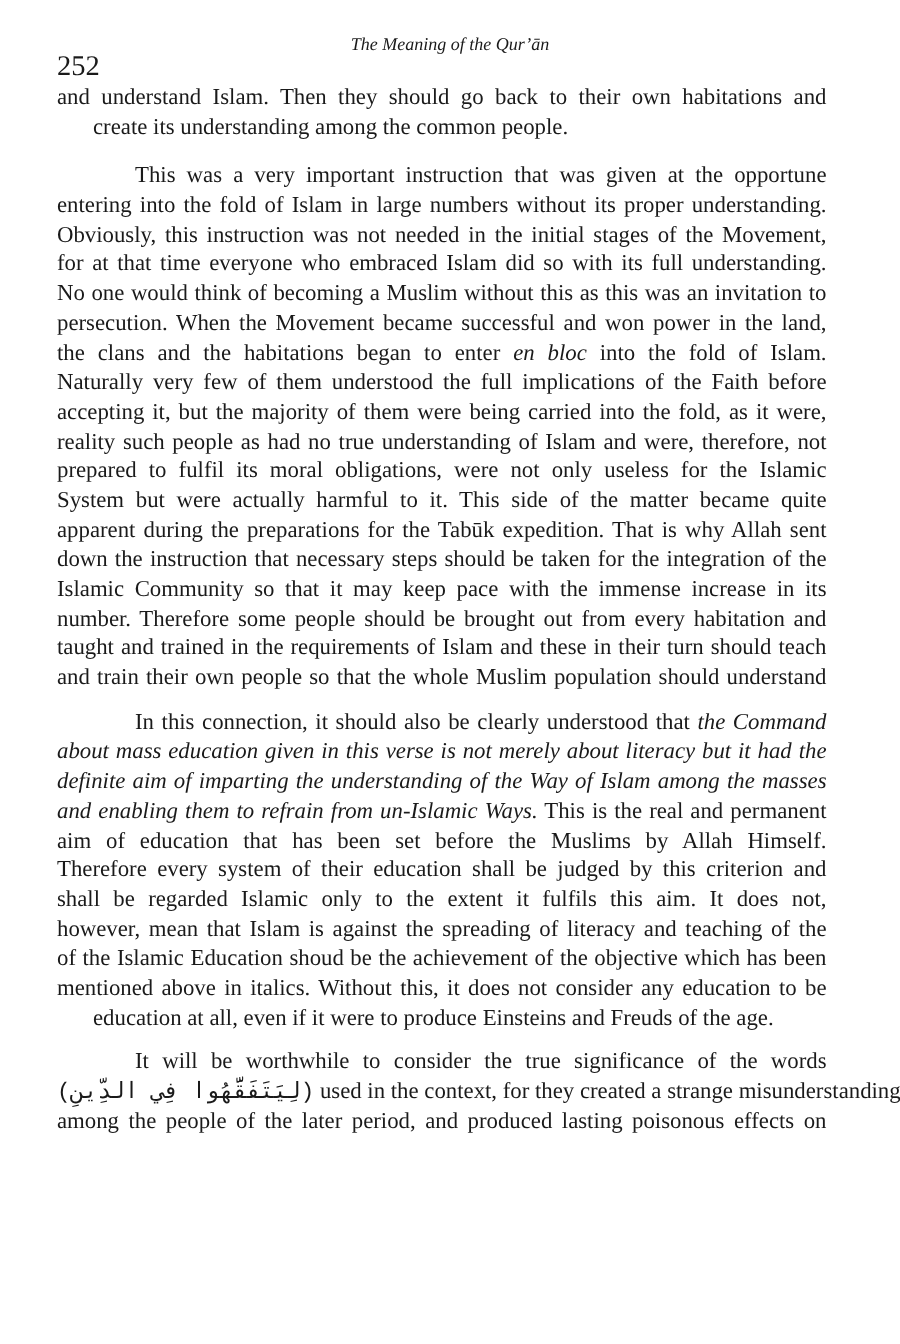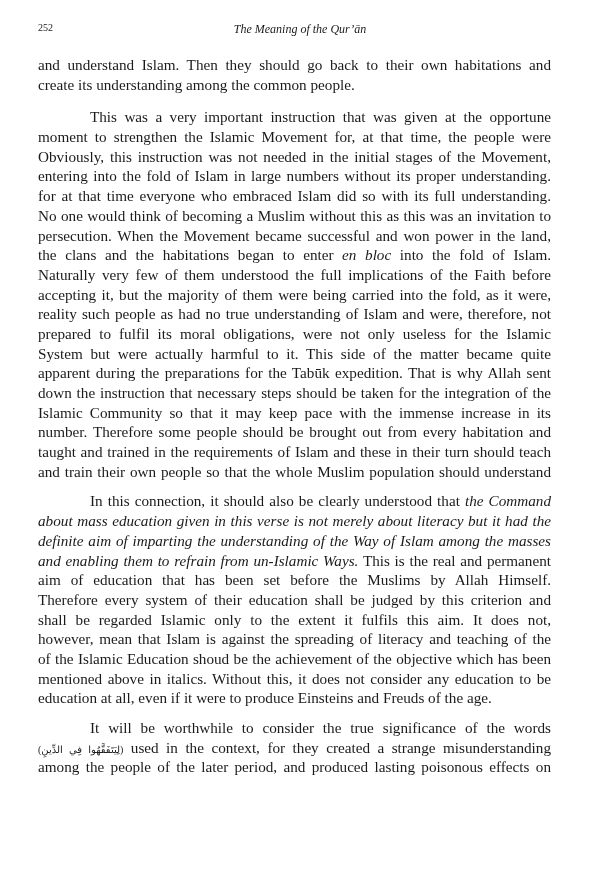--- a/index.html
+++ b/index.html
@@ -1,48 +1,47 @@
 <!DOCTYPE html>
 <html><head>
 <meta charset="utf-8">
 <style>
   html, body { margin: 0; padding: 0; background: #ffffff; }
   body { width: 600px; height: 896px; overflow: hidden; position: relative;
     font-family: "Liberation Serif", "DejaVu Serif", serif; color: #1a1a1a; }
   .header { position: absolute; top: 22px; left: 38px; right: 38px; height: 20px; }
-  .page-num { position: absolute; left: 0; top: 0; font-size: 10px; }
+  .page-num { position: absolute; left: 0; top: 12px; font-size: 19px; }
   .run-title { position: absolute; left: 0; right: 0; top: 0; text-align: center; font-style: italic; font-size: 12px; }
   .body { position: absolute; top: 55px; left: 38px; width: 513px; font-size: 15.2px; line-height: 19.7px; }
   .line { display: block; text-align: justify; text-align-last: justify; white-space: nowrap; height: 19.7px; }
-  .line.last { text-align-last: left; }
+  .line.last { text-align-last: left; margin-left: 24px; }
   .indent { padding-left: 52px; }
   .gap { height: 13px; }
   .gap2 { height: 10px; }
   i { font-style: italic; }
-  .ar { font-family: Liberation Serif, serif; font-size: 10px; direction: rtl; unicode-bidi: embed; }
+  .ar { font-family: Liberation Mono, monospace; font-size: 15px; direction: rtl; unicode-bidi: embed; }
 </style>
 </head>
 <body>
 
 <div class="header">
   <span class="page-num">252</span>
   <span class="run-title">The Meaning of the Qur’ān</span>
 </div>
 
 <div class="body">
   <div>
     <span class="line">and understand Islam. Then they should go back to their own habitations and</span>
     <span class="line last">create its understanding among the common people.</span>
   </div>
   <div class="gap"></div>
   <div>
     <span class="line indent">This was a very important instruction that was given at the opportune</span>
-    <span class="line">moment to strengthen the Islamic Movement for, at that time, the people were</span>
+    <span class="line">entering into the fold of Islam in large numbers without its proper understanding.</span>
     <span class="line">Obviously, this instruction was not needed in the initial stages of the Movement,</span>
-    <span class="line">entering into the fold of Islam in large numbers without its proper understanding.</span>
     <span class="line">for at that time everyone who embraced Islam did so with its full understanding.</span>
     <span class="line">No one would think of becoming a Muslim without this as this was an invitation to</span>
     <span class="line">persecution. When the Movement became successful and won power in the land,</span>
     <span class="line"><span>the clans and the habitations began to enter</span> <i>en bloc</i> <span>into the fold of Islam.</span></span>
     <span class="line">Naturally very few of them understood the full implications of the Faith before</span>
     <span class="line">accepting it, but the majority of them were being carried into the fold, as it were,</span>
     <span class="line">reality such people as had no true understanding of Islam and were, therefore, not</span>
     <span class="line">prepared to fulfil its moral obligations, were not only useless for the Islamic</span>
     <span class="line">System but were actually harmful to it. This side of the matter became quite</span>
     <span class="line">apparent during the preparations for the Tabūk expedition. That is why Allah sent</span>

